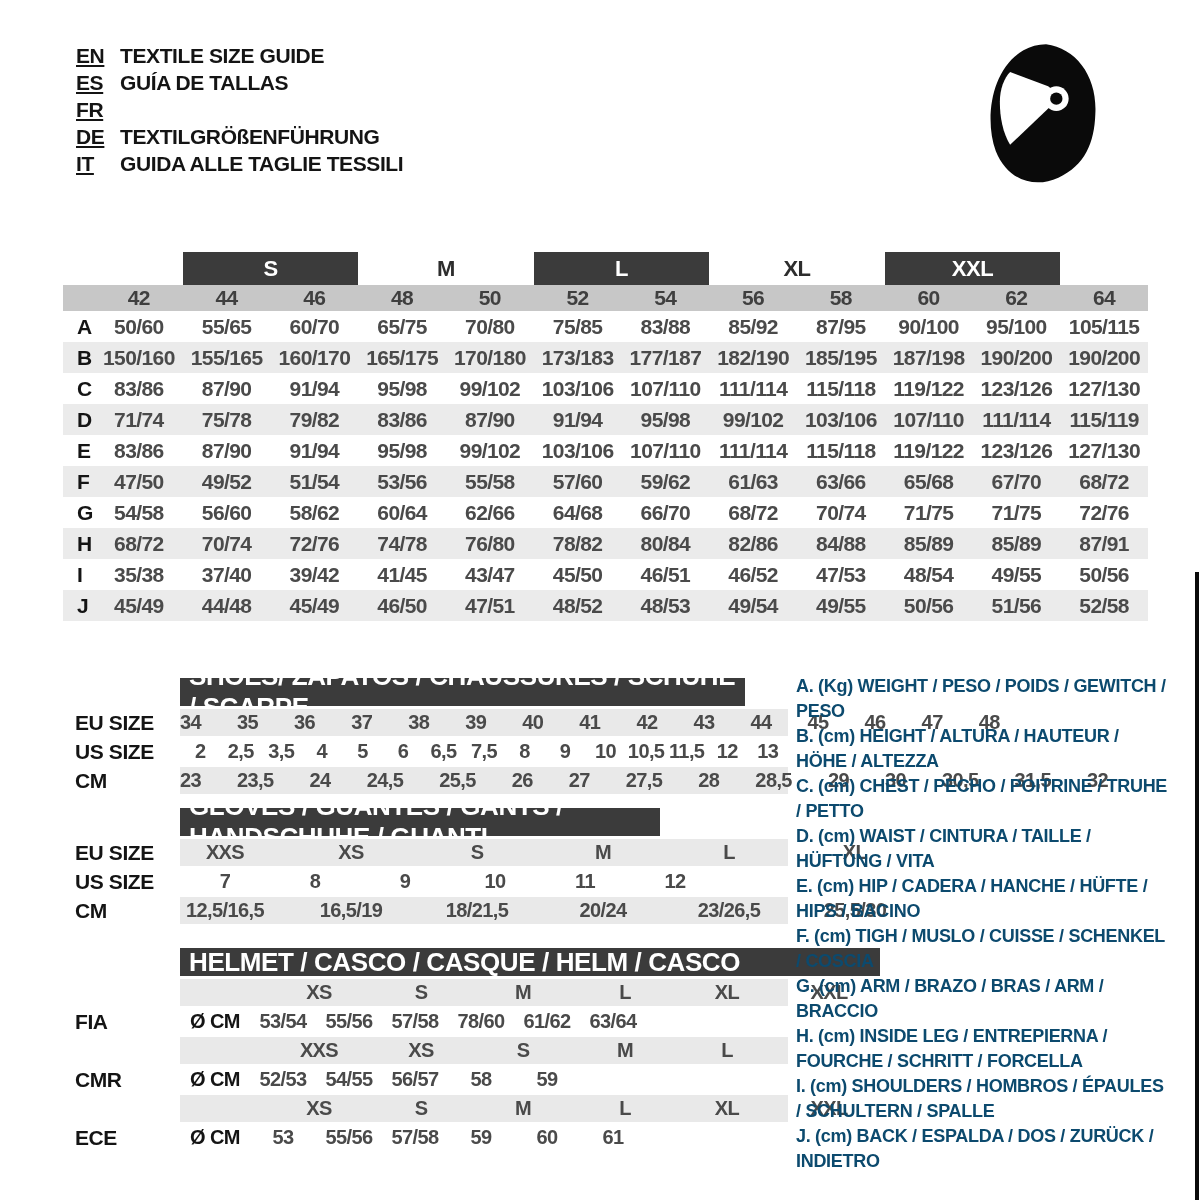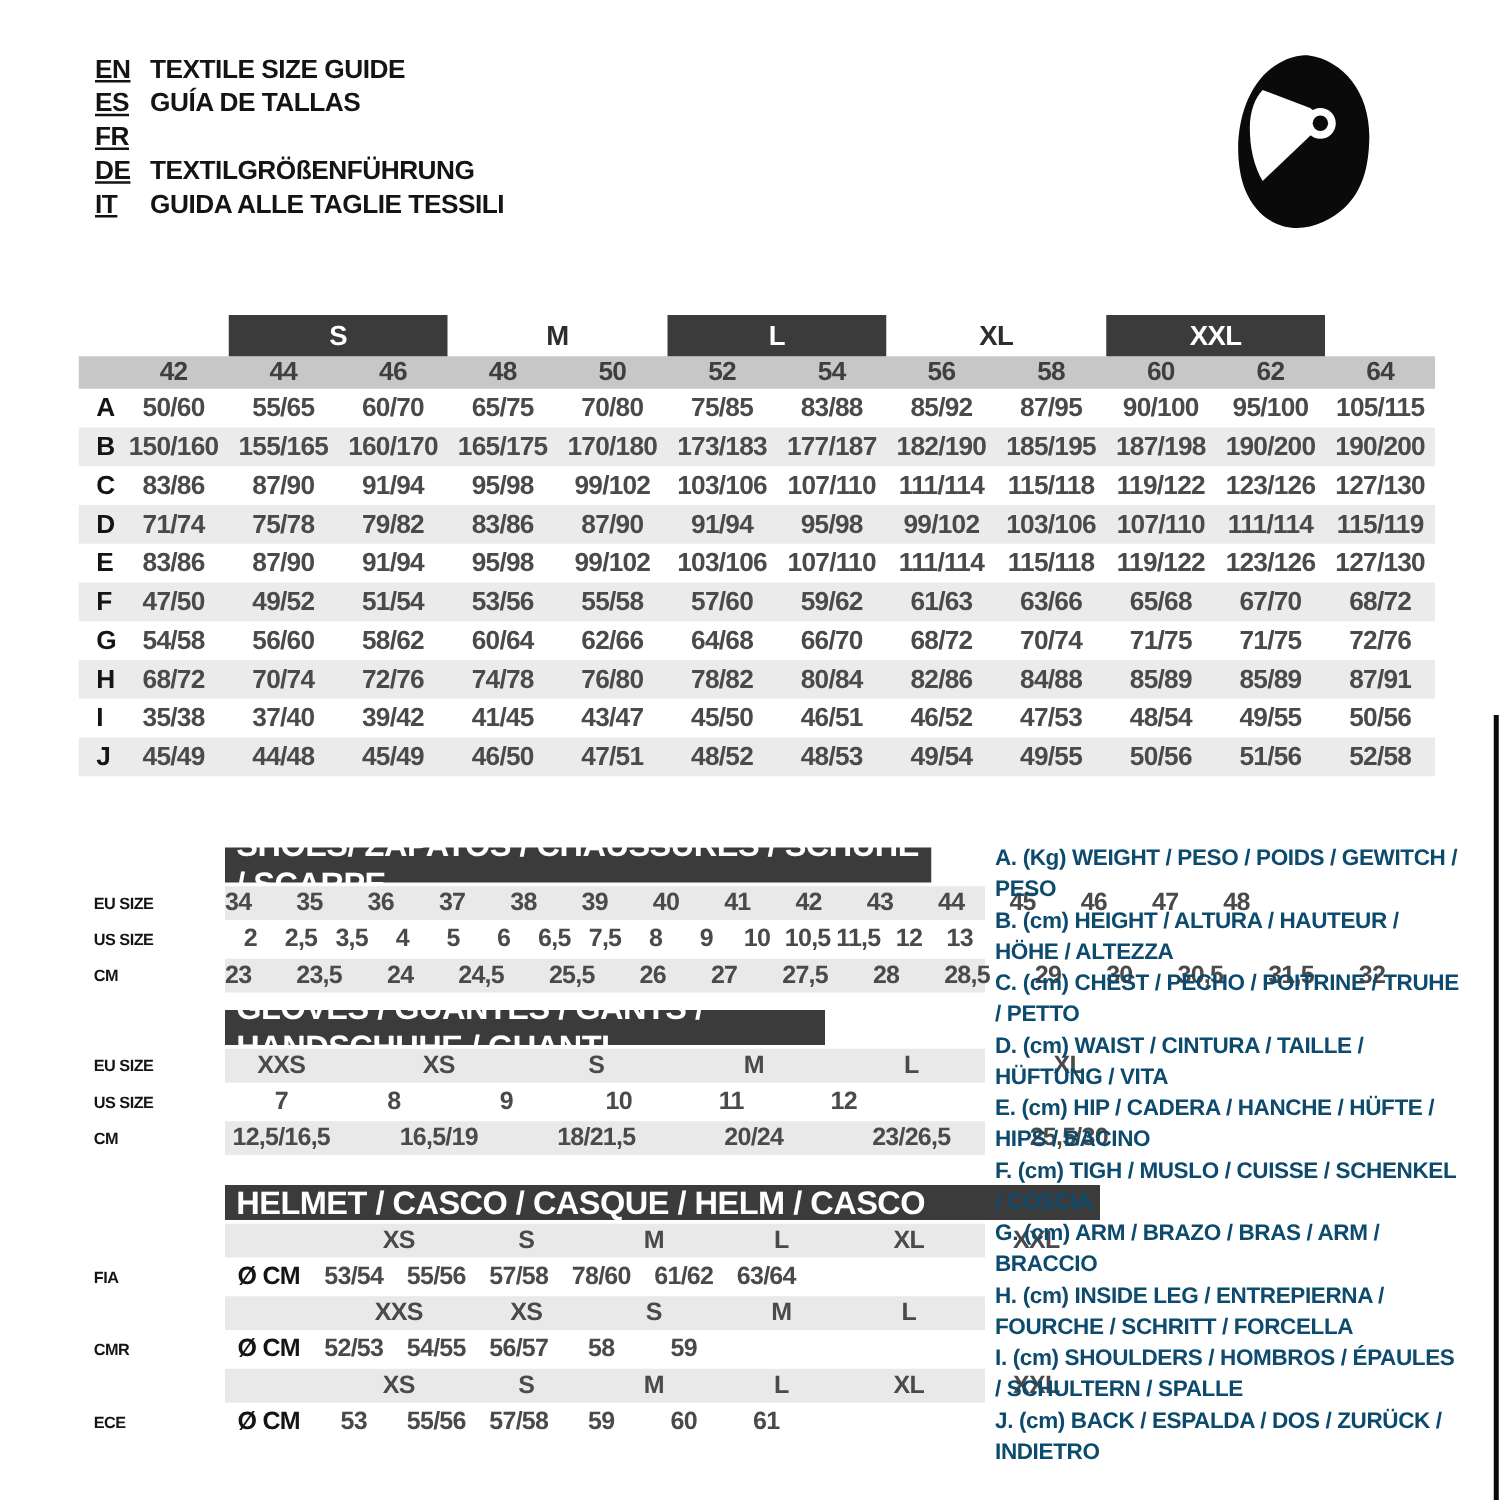--- a/index.html
+++ b/index.html
@@ -26,21 +26,21 @@
   .num-cell,.cell{display:flex;align-items:center;justify-content:center;letter-spacing:-0.6px;}
   .data-row{height:31px;font-size:21px;color:#4a4a4a;}
   .data-row.odd{background:#ebebeb;}
   .row-letter{display:flex;align-items:center;padding-left:14px;color:#141414;}
   
   .section{position:absolute;left:75px;width:713px;}
   .section-bar{margin-left:105px;height:28px;background:#3b3b3b;color:#ffffff;
     font-size:26px;letter-spacing:-0.4px;display:flex;align-items:center;
     padding-left:9px;box-sizing:border-box;margin-bottom:3px;}
   .srow{display:grid;grid-template-columns:105px 608px;height:27px;margin-bottom:2px;}
-  .srow-label{display:flex;align-items:center;color:#141414;font-size:13px;letter-spacing:-0.4px;}
+  .srow-label{display:flex;align-items:center;color:#141414;font-size:21px;letter-spacing:-0.4px;}
   .cells{display:grid;}
   .cells.shaded{background:#e9e9e9;gap:36px;}
   .cells-shoes{grid-template-columns:repeat(15,1fr);}
   .cells-gloves{grid-template-columns:repeat(6,90px) 1fr;}
   .cells-helmet{grid-template-columns:70px repeat(6,66px) 1fr;}
   .scell{display:flex;align-items:center;justify-content:center;color:#4a4a4a;
     font-size:20px;letter-spacing:-0.6px;}
   .scell.unit{color:#141414;}
   
   .legend{position:absolute;left:796px;top:674px;width:372px;}

